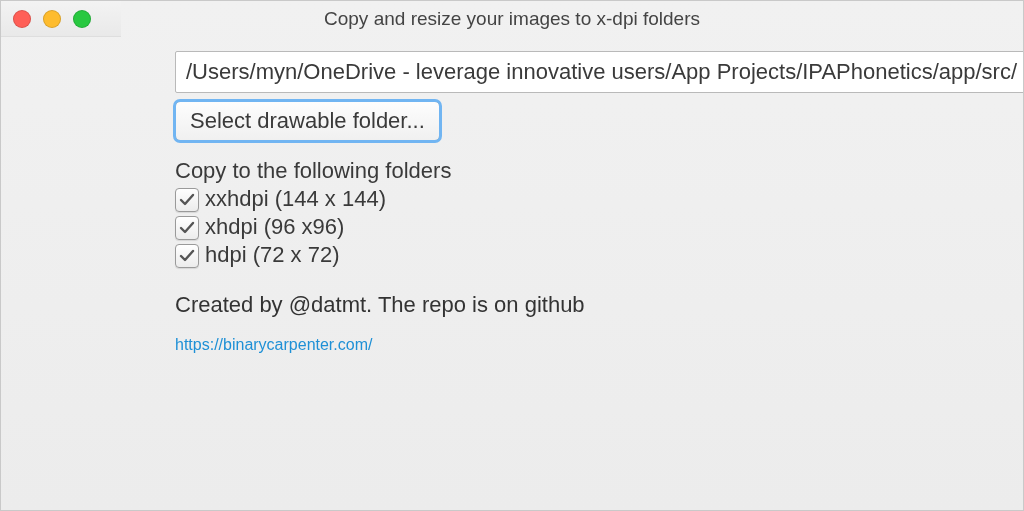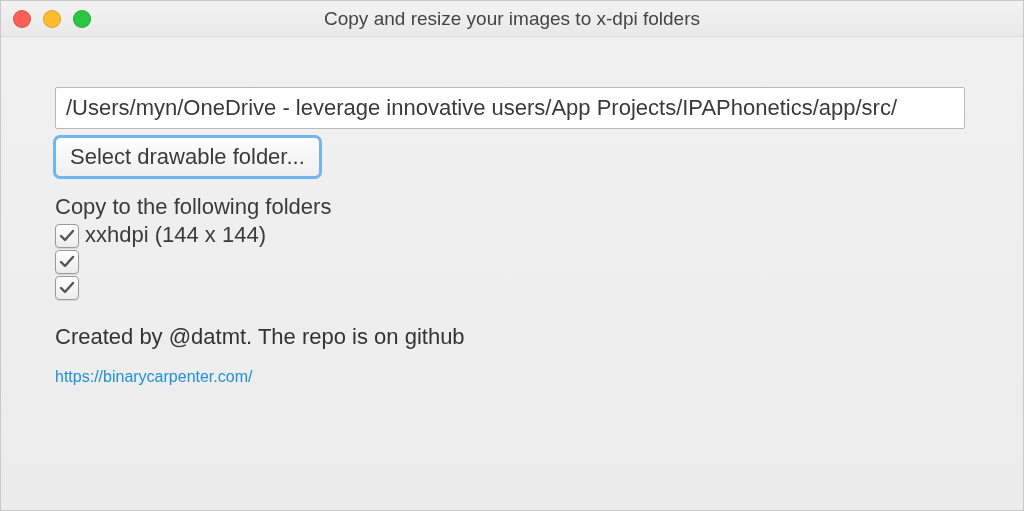--- a/index.html
+++ b/index.html
@@ -7,21 +7,21 @@
     margin: 0; padding: 0;
     width: 1024px; height: 511px;
     font-family: -apple-system, "Helvetica Neue", Arial, sans-serif;
     background: #ededed;
     color: #333;
   }
   .window {
     width: 1024px; height: 511px;
     background: linear-gradient(#f1f1f1, #ececec);
     border: 1px solid #c9c9c9;
-    display: flex; flex-direction: column;
+    display: flex; flex-direction: row;
     overflow: hidden;
   }
   .titlebar {
     height: 36px;
     display: flex; align-items: center;
     padding: 0 12px;
     border-bottom: 1px solid #dedede;
     background: linear-gradient(#f3f3f3, #e9e9e9);
   }
   .traffic { display: flex; gap: 12px; margin-right: 18px; }
@@ -132,27 +132,29 @@
           </svg>
       </div>
       <span>xxhdpi (144 x 144)</span>
     </div>
     <div class="chk-row">
       <div class="chk">
         <svg viewBox="0 0 16 16">
             <path d="M2 8 L6 12 L14 3" stroke="#555" stroke-width="2.4" fill="none" stroke-linecap="round" stroke-linejoin="round"></path>
           </svg>
       </div>
+      <span>xhdpi (96 x96)</span>
     </div>
     <div class="chk-row">
       <div class="chk">
         <svg viewBox="0 0 16 16">
             <path d="M2 8 L6 12 L14 3" stroke="#555" stroke-width="2.4" fill="none" stroke-linecap="round" stroke-linejoin="round"></path>
           </svg>
       </div>
+      <span>hdpi (72 x 72)</span>
     </div>
 
 
     <div class="credit">Created by @datmt. The repo is on github</div>
 
     <div class="link">https://binarycarpenter.com/</div>
   </div>
 </div>
 
 </body></html>

